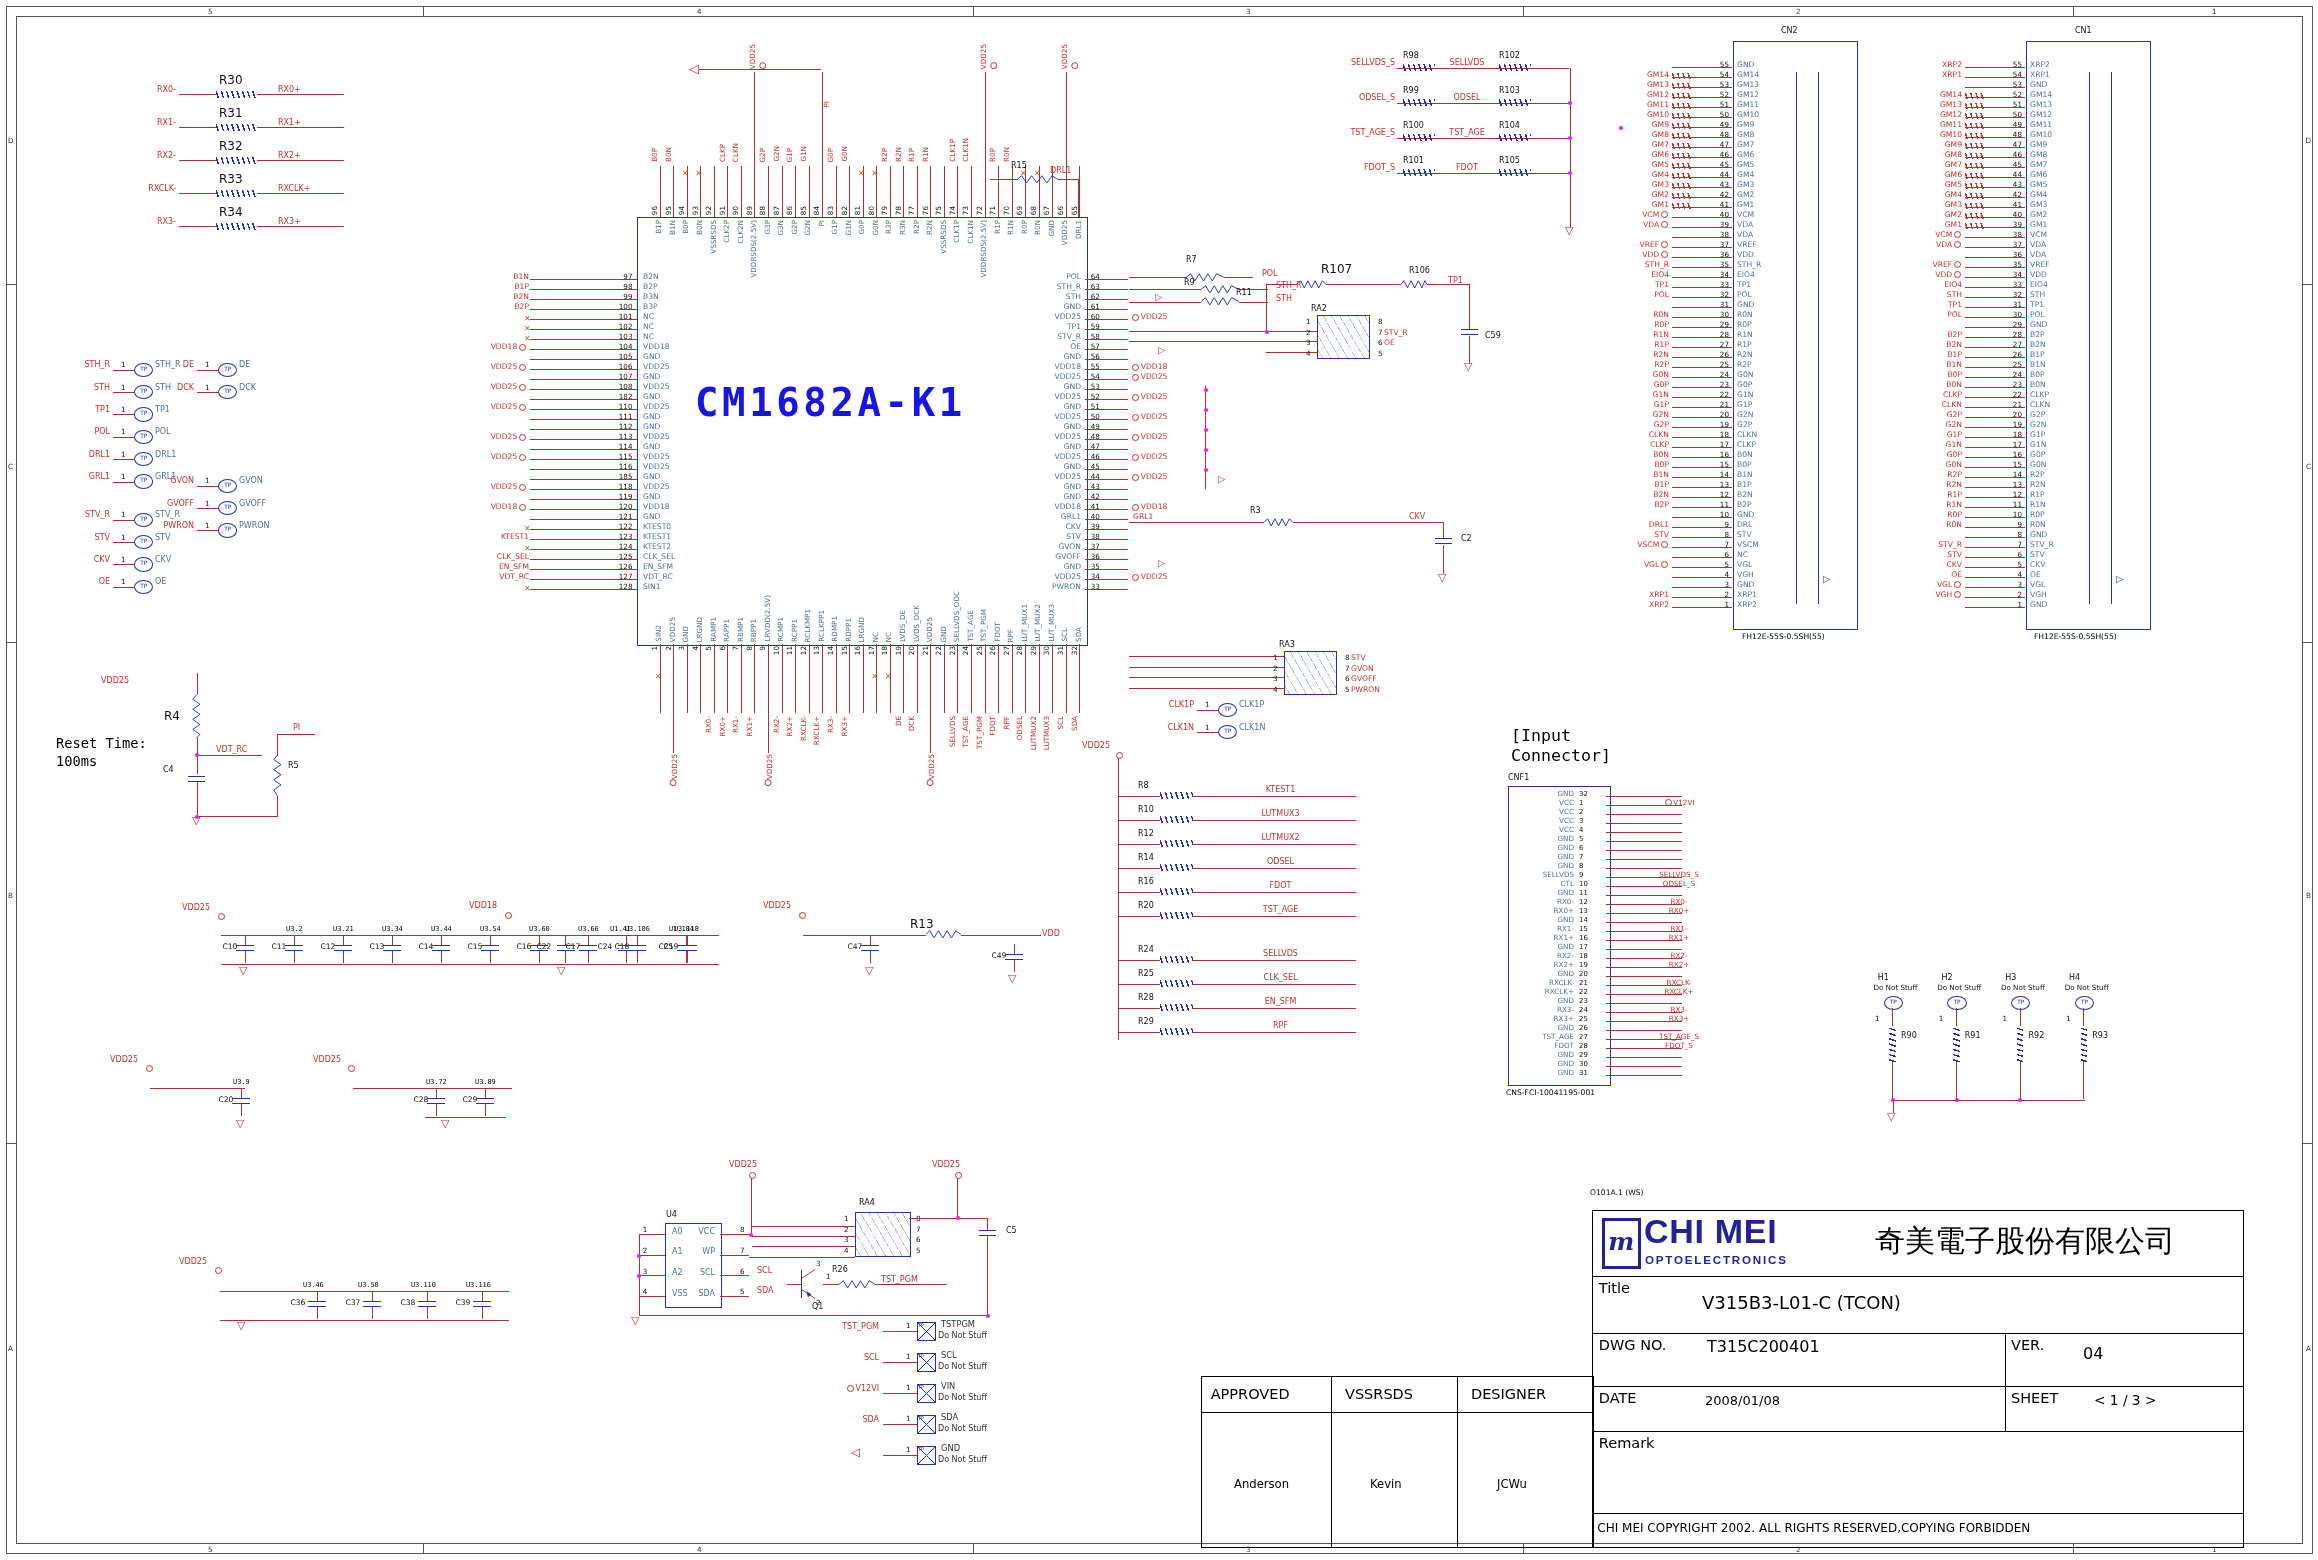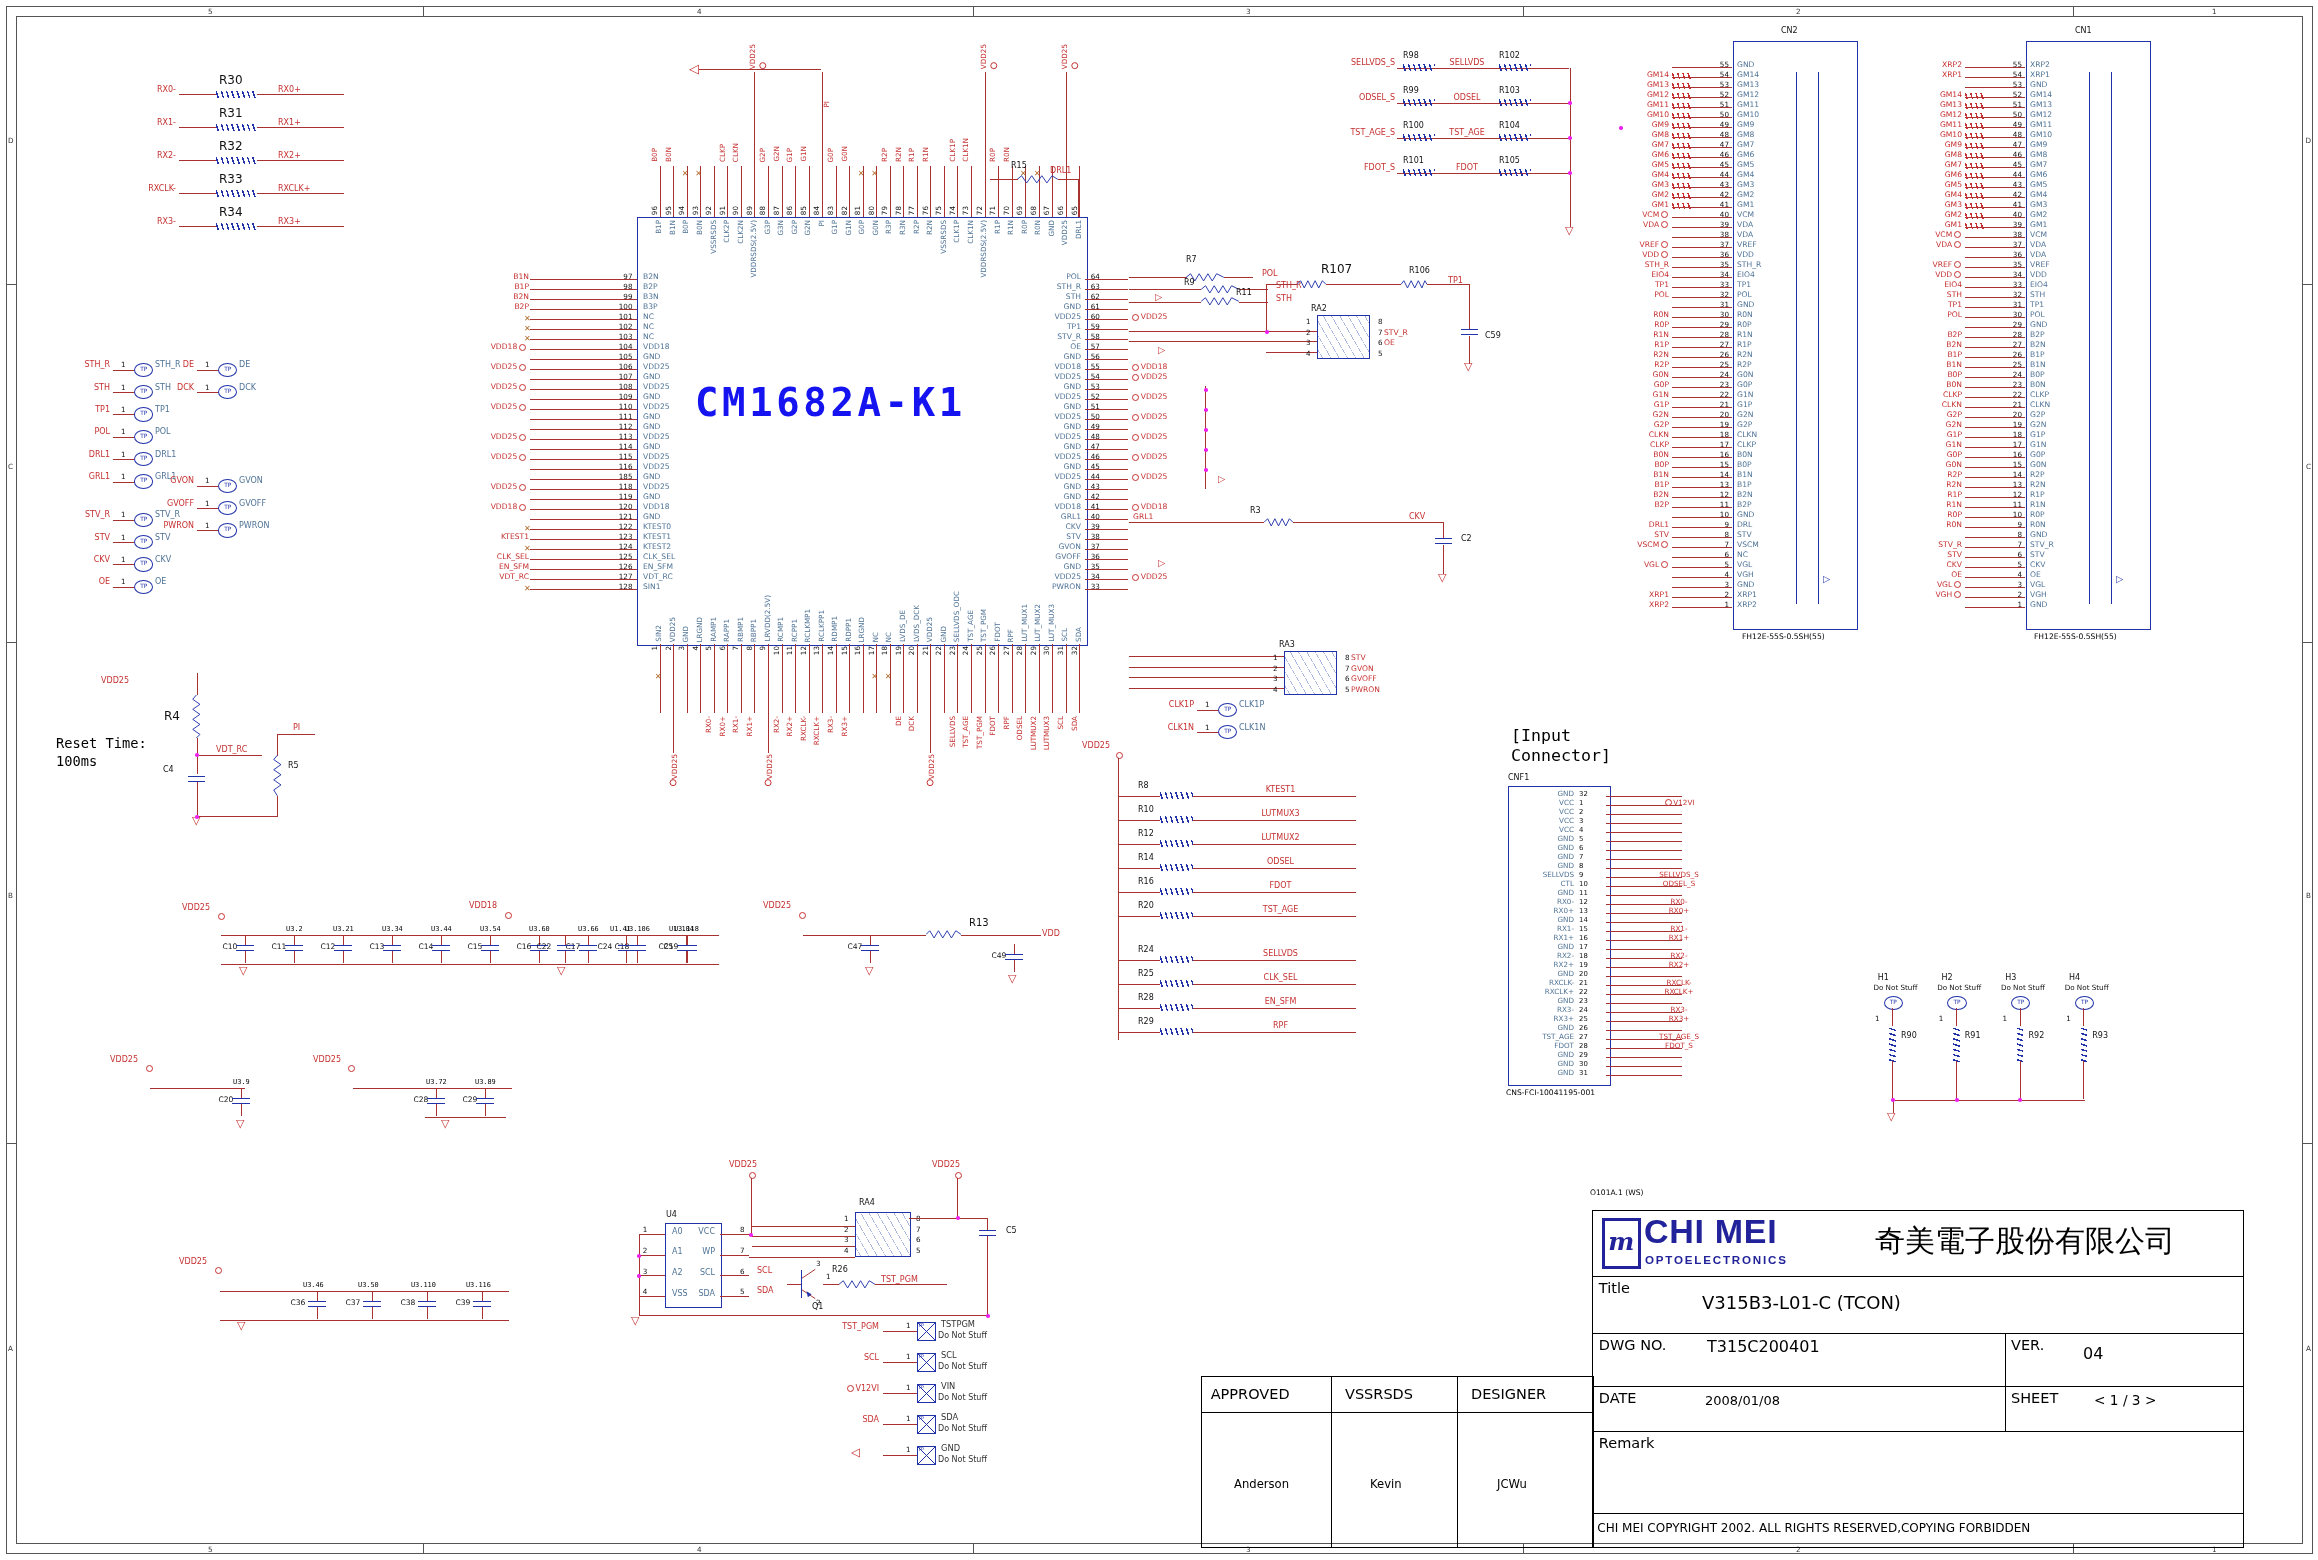--- a/index.html
+++ b/index.html
@@ -507,21 +507,21 @@
       <span class="w"></span>
 
       <span class="n">108</span>
       <span class="m">VDD25</span>
     </div>
 
     <div class="plrow">
 
       <span class="w"></span>
 
-      <span class="n">109</span>
+      <span class="n">182</span>
       <span class="m">GND</span>
     </div>
 
     <div class="plrow">
 
       <span class="vddl red"><b style="font-weight:normal">VDD25</b><i class="ring"></i></span>
       <span class="w"></span>
 
       <span class="n">110</span>
       <span class="m">VDD25</span>
@@ -3220,21 +3220,21 @@
 
     <div class="capu">
       <span class="ref">C47</span>
       <span class="lead1"></span>
       <span class="p1"></span>
       <span class="p2"></span>
       <span class="lead2"></span>
     </div>
   </div>
 <span class="gnd" style="left:865px;top:967px">▽</span>
-<span class="abs num" style="left:969px;top:917px;font-size:10px">R13</span>
+<span class="abs num" style="left:910px;top:917px;font-size:12px">R13</span>
 <svg class="abs" style="left:926px;top:930px" width="35" height="8.7" viewBox="0 0 48 12">
     <polyline points="0,6 5,1 11,11 17,1 23,11 29,1 35,11 41,1 48,6" fill="none" stroke="#2233aa" stroke-width="1.3"></polyline>
   </svg>
 <div class="hw" style="left:961px;top:935px;width:80px"></div>
 <span class="abs red" style="left:1042px;top:929px">VDD</span>
 <div class="rowrep" style="left:0;top:0"></div>
 <div class="capu abs" style="left:990px;top:935px">
   <span class="ref" style="position:absolute;left:1.4px;top:16px;font-size:7.6px;color:#111">C49</span>
   <span class="lead1"></span>
     <span class="p1"></span>

